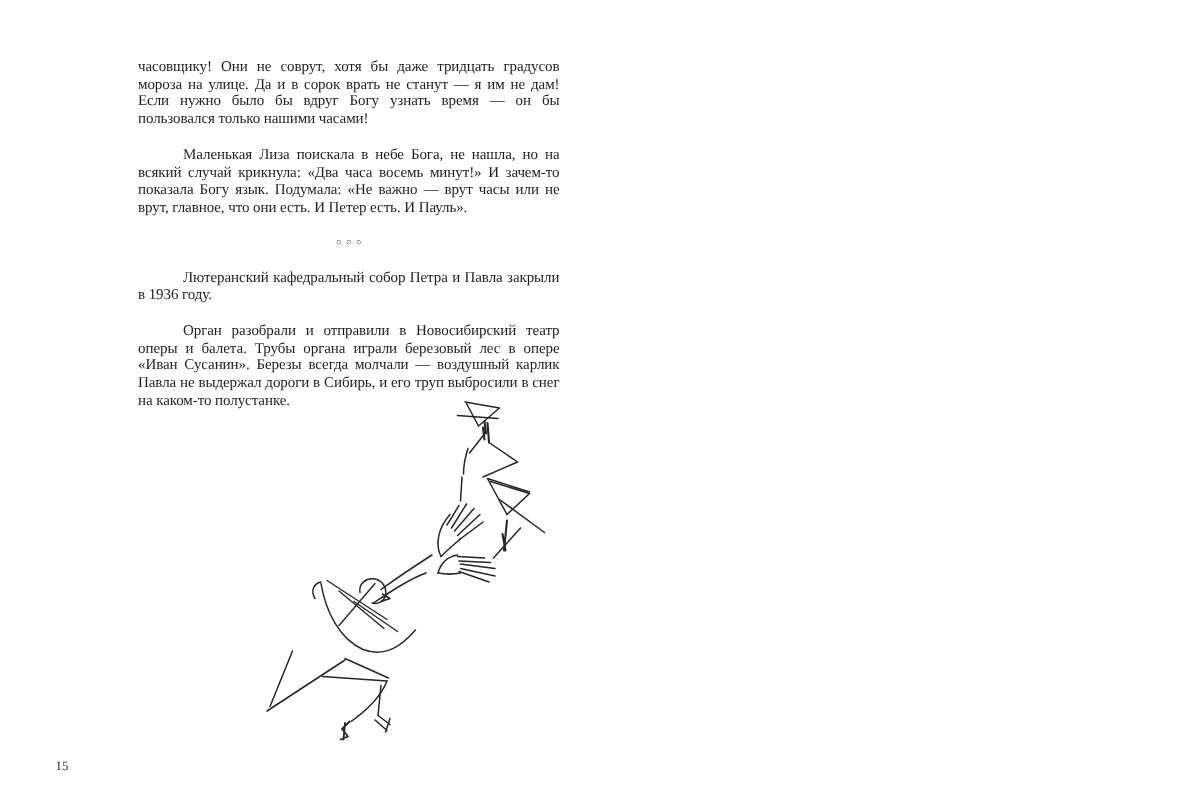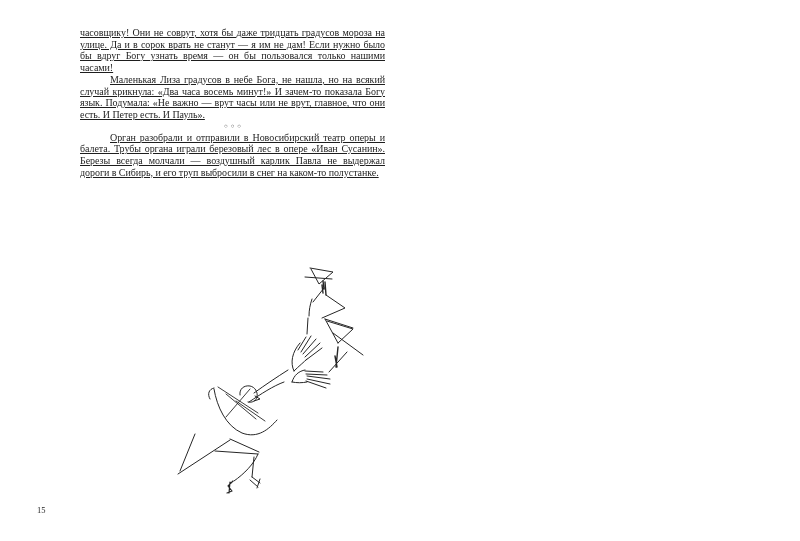--- a/index.html
+++ b/index.html
@@ -13,21 +13,21 @@
   .page-left{left:0;}
   .page-right{left:400px;}
 
   
   .body-text{
     position:absolute;left:80px;top:27px;width:305px;
     font-size:10px;line-height:11.7px;color:#1e1e1e;
     text-align:justify;
     letter-spacing:-0.05px;
   }
-  .body-text p{margin:0;text-decoration:underline;}
+  .body-text p{margin:12px;}
   .body-text p.indent{text-indent:30px;}
   .separator{
     text-align:center;font-size:6px;letter-spacing:3px;
     color:#1e1e1e;line-height:11px;text-indent:3px;
   }
 
   .pagenum{
     position:absolute;bottom:26px;
     font-size:8.5px;color:#1e1e1e;
     font-family:"Liberation Serif", serif;
@@ -40,22 +40,23 @@
 </style>
 </head>
 <body>
 
 <div class="spread">
 
   <div class="page page-left">
 
     <div class="body-text">
       <p>часовщику! Они не соврут, хотя бы даже тридцать градусов мороза на улице. Да и в сорок врать не станут — я им не дам! Если нужно было бы вдруг Богу узнать время — он бы пользовался только нашими часами!</p>
-      <p class="indent">Маленькая Лиза градусов в небе Бога, не нашла, но на всякий случай крикнула: «Два часа восемь минут!» И зачем-то показала Богу язык. Подумала: «Не важно — врут часы или не врут, главное, что они есть. И Петер есть. И Пауль».</p>
+      <p class="indent">Маленькая Лиза поискала в небе Бога, не нашла, но на всякий случай крикнула: «Два часа восемь минут!» И зачем-то показала Богу язык. Подумала: «Не важно — врут часы или не врут, главное, что они есть. И Петер есть. И Пауль».</p>
       <div class="separator">○○○</div>
+      <p class="indent">Лютеранский кафедральный собор Петра и Павла закрыли в 1936 году.</p>
       <p class="indent">Орган разобрали и отправили в Новосибирский театр оперы и балета. Трубы органа играли березовый лес в опере «Иван Сусанин». Березы всегда молчали — воздушный карлик Павла не выдержал дороги в Сибирь, и его труп выбросили в снег на каком-то полустанке.</p>
     </div>
 
     <div class="figure-sketch sketch-figure-wrap">
       <svg width="200" height="245" viewBox="0 0 200 245" fill="none" stroke="#262626" stroke-width="1" stroke-linecap="round" stroke-linejoin="round">
 
         <path d="M140,13 L163,17 L149,29 L141,14"></path>
         <path d="M135,22 L162,24"></path>
         <path d="M153,26 L154,34 M155,27 L156,40 M152,30 L153,38" stroke-width="1.4"></path>
         <path d="M154,33 L143,47"></path>

